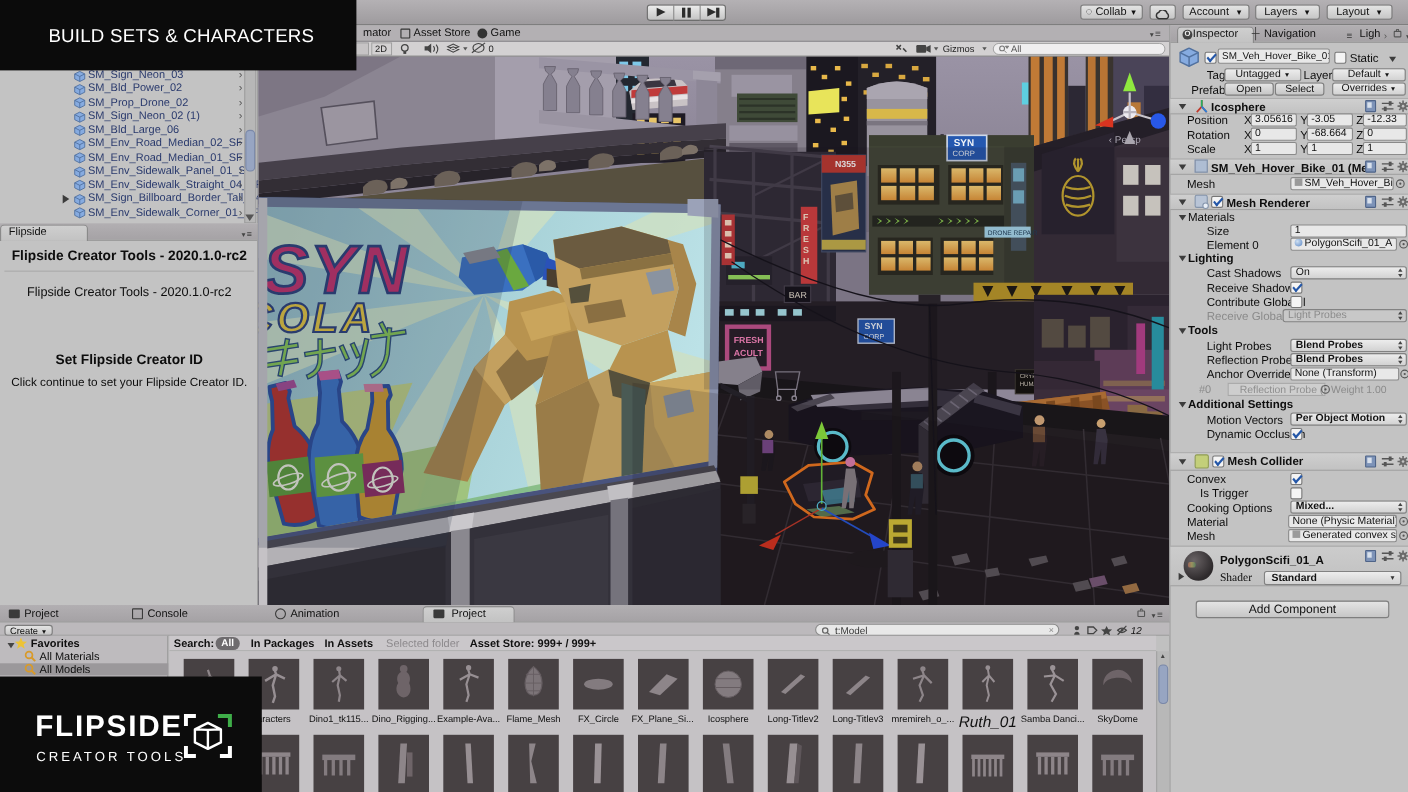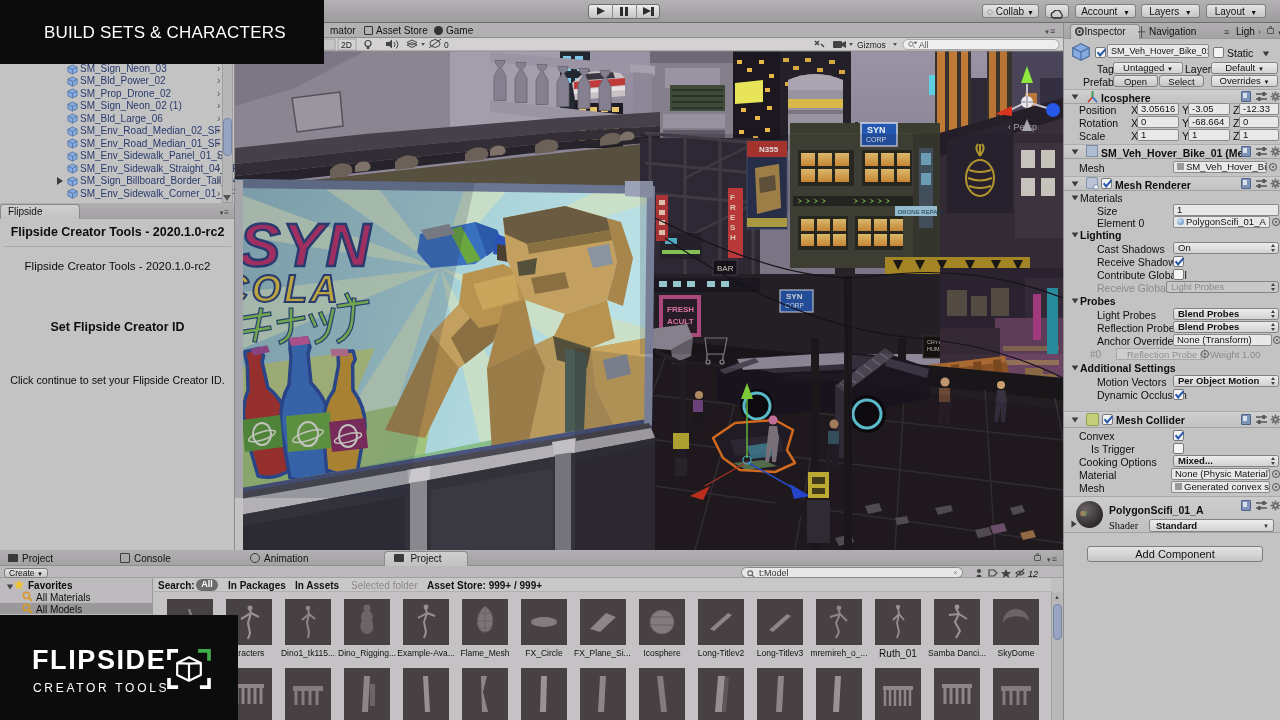--- a/index.html
+++ b/index.html
@@ -150,21 +150,21 @@
 </div>
 
 <div class="abs" style="left:0;top:203px;width:235px;height:347px;background:#c3c3c3;border-right:1px solid #8a8a8a;">
  <div style="position:absolute;left:0;top:0;width:100%;height:16px;background:linear-gradient(#b2afb2,#a5a2a5);border-bottom:1px solid #9a9a9a;"></div>
  <div class="tab" style="left:0px;top:1px;width:80px;text-align:left;padding-left:7px;">Flipside</div>
  <div style="position:absolute;right:5px;top:5px;font-size:8px;color:#444;"><span style="font-size:6px;">▼</span>≡</div>
  <div style="position:absolute;left:0;top:22px;width:235px;text-align:center;font-size:12.5px;font-weight:bold;color:#0d0d0d;">Flipside Creator Tools - 2020.1.0-rc2</div>
  <div style="position:absolute;left:4px;top:43px;width:227px;border-top:1px solid #aaa;"></div>
  <div style="position:absolute;left:0;top:57px;width:235px;text-align:center;font-size:11.5px;color:#0d0d0d;">Flipside Creator Tools - 2020.1.0-rc2</div>
  <div style="position:absolute;left:0;top:117px;width:235px;text-align:center;font-size:12.5px;font-weight:bold;color:#0d0d0d;">Set Flipside Creator ID</div>
- <div style="position:absolute;left:0;top:139px;width:235px;text-align:center;font-size:10.7px;color:#0d0d0d;margin-top:32px;">Click continue to set your Flipside Creator ID.</div>
+ <div style="position:absolute;left:0;top:139px;width:235px;text-align:center;font-size:10.7px;color:#0d0d0d;">Click continue to set your Flipside Creator ID.</div>
 </div>
 
 <div class="abs" style="left:235px;top:38px;width:828px;height:512px;background:#8e8798;" id="scenewrap">
 <svg width="828" height="512" viewBox="0 0 828 512">
 <defs>
 <linearGradient id="sky" x1="0" y1="0" x2="0" y2="1">
             <stop offset="0" stop-color="#9a93a5"></stop>
             <stop offset="1" stop-color="#827b8c"></stop>
           </linearGradient>
 <linearGradient id="win" x1="0" y1="0" x2="0" y2="1">
@@ -901,21 +901,21 @@
       <div class="ck" style="left:109px;top:233px;"></div>
       <div class="ckm" style="left:110px;top:234px;"></div>
       <div style="position:absolute;left:33px;top:246px;font-size:10.5px;color:#0e0e0e;white-space:nowrap;">Contribute Global Il</div>
       <div class="ck" style="left:109px;top:246px;"></div>
       <div style="position:absolute;left:33px;top:259px;font-size:10.5px;color:#8b8b8b;white-space:nowrap;">Receive Global Illum</div>
       <div class="drop" style="position:absolute;left:102px;top:258px;width:113px;height:12px;font-size:9.5px;line-height:10px;padding-left:4px;color:#8b8b8b;background:#c8c8c8;">Light Probes<span style="position:absolute;right:3px;top:1px;color:#444;">
           <span style="display:block;width:0;height:0;border-left:2.5px solid transparent;border-right:2.5px solid transparent;border-bottom:3.5px solid #444;margin-bottom:1.5px;"></span>
           <span style="display:block;width:0;height:0;border-left:2.5px solid transparent;border-right:2.5px solid transparent;border-top:3.5px solid #444;"></span>
         </span></div>
       <div class="tri trid" style="left:7px;top:275px;transform:scale(0.85);"></div>
-      <div style="position:absolute;left:16px;top:272px;font-size:10.5px;font-weight:bold;color:#0e0e0e;white-space:nowrap;">Probes</div>
+      <div style="position:absolute;left:16px;top:272px;font-size:10.5px;font-weight:bold;color:#0e0e0e;white-space:nowrap;">Tools</div>
       <div style="position:absolute;left:33px;top:286px;font-size:10.5px;color:#0e0e0e;white-space:nowrap;">Light Probes</div>
       <div class="drop" style="position:absolute;left:109px;top:285px;width:106px;height:12px;font-size:9.5px;line-height:10px;padding-left:4px;"><b>Blend Probes</b><span style="position:absolute;right:3px;top:1px;color:#444;">
           <span style="display:block;width:0;height:0;border-left:2.5px solid transparent;border-right:2.5px solid transparent;border-bottom:3.5px solid #444;margin-bottom:1.5px;"></span>
           <span style="display:block;width:0;height:0;border-left:2.5px solid transparent;border-right:2.5px solid transparent;border-top:3.5px solid #444;"></span>
         </span></div>
       <div style="position:absolute;left:33px;top:299px;font-size:10.5px;color:#0e0e0e;white-space:nowrap;">Reflection Probes</div>
       <div class="drop" style="position:absolute;left:109px;top:298px;width:106px;height:12px;font-size:9.5px;line-height:10px;padding-left:4px;"><b>Blend Probes</b><span style="position:absolute;right:3px;top:1px;color:#444;">
           <span style="display:block;width:0;height:0;border-left:2.5px solid transparent;border-right:2.5px solid transparent;border-bottom:3.5px solid #444;margin-bottom:1.5px;"></span>
           <span style="display:block;width:0;height:0;border-left:2.5px solid transparent;border-right:2.5px solid transparent;border-top:3.5px solid #444;"></span>
         </span></div>
@@ -1161,21 +1161,21 @@
             <circle cx="23" cy="7" r="2.4" fill="#8d8589"></circle>
           </svg></div>
         <div style="position:absolute;left:656px;top:56px;width:58px;text-align:center;font-size:8.5px;color:#111;white-space:nowrap;overflow:hidden;">mremireh_o_...</div>
         <div style="position:absolute;left:662px;top:76px;width:46px;height:52px;background:#474143;"><svg width="46" height="52" viewBox="0 0 46 44">
             <path d="M19 4 L25 4 L23 40 L17 40 Z" fill="#9a9296"></path>
           </svg></div>
         <div style="position:absolute;left:721px;top:7px;width:46px;height:46px;background:#474143;"><svg width="46" height="46" viewBox="0 0 46 42">
             <path d="M23 7 L24 13 L22 22 L24 31 L22 37 M24 13 L18 19 M24 13 L29 19" stroke="#978f93" stroke-width="1.8" fill="none"></path>
             <circle cx="23" cy="6" r="2.2" fill="#978f93"></circle>
           </svg></div>
-        <div style="position:absolute;left:715px;top:56px;width:58px;text-align:center;font-size:10px;color:#111;white-space:nowrap;overflow:hidden;">Ruth_01</div>
+        <div style="position:absolute;left:715px;top:56px;width:58px;text-align:center;font-size:14px;color:#111;white-space:nowrap;overflow:hidden;font-style:italic;">Ruth_01</div>
         <div style="position:absolute;left:721px;top:76px;width:46px;height:52px;background:#474143;"><svg width="46" height="52" viewBox="0 0 46 44">
             <rect x="8" y="14" width="30" height="4" fill="#8d8589"></rect>
             <path d="M10 18 L10 34 M15 18 L15 34 M20 18 L20 34 M25 18 L25 34 M30 18 L30 34 M35 18 L35 34" stroke="#8d8589" stroke-width="2.5"></path>
           </svg></div>
         <div style="position:absolute;left:780px;top:7px;width:46px;height:46px;background:#474143;"><svg width="46" height="46" viewBox="0 0 46 42">
             <path d="M22 7 L25 13 L21 21 L26 30 L22 37 M25 13 L15 14 M25 13 L33 18" stroke="#9a9296" stroke-width="2" fill="none"></path>
             <circle cx="23" cy="6" r="2.4" fill="#9a9296"></circle>
           </svg></div>
         <div style="position:absolute;left:774px;top:56px;width:58px;text-align:center;font-size:8.5px;color:#111;white-space:nowrap;overflow:hidden;">Samba Danci...</div>
         <div style="position:absolute;left:780px;top:76px;width:46px;height:52px;background:#474143;"><svg width="46" height="52" viewBox="0 0 46 44">

